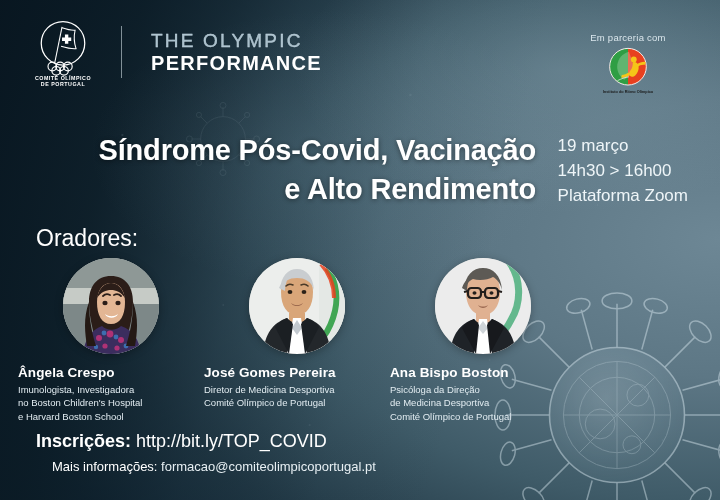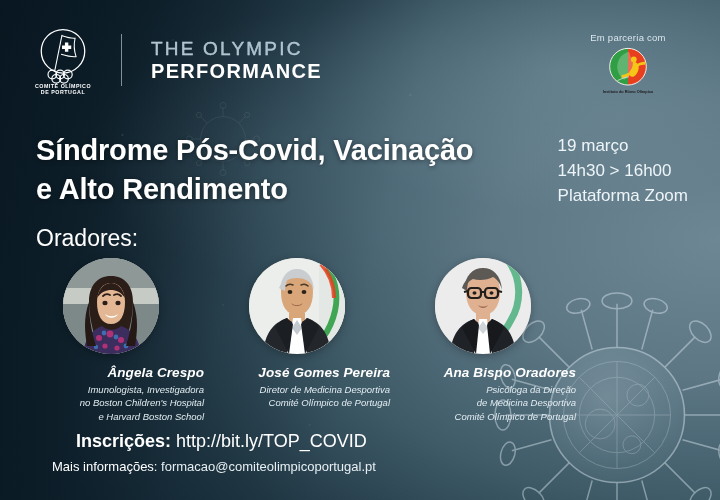--- a/index.html
+++ b/index.html
@@ -35,65 +35,65 @@
       radial-gradient(1.9px 1.9px at 68% 72%, rgba(215,232,240,.18), rgba(0,0,0,0) 70%),
       radial-gradient(2.1px 2.1px at 43% 85%, rgba(215,232,240,.20), rgba(0,0,0,0) 70%),
       radial-gradient(1.4px 1.4px at 83% 41%, rgba(215,232,240,.22), rgba(0,0,0,0) 70%),
       radial-gradient(2.4px 2.4px at 24% 8%,  rgba(215,232,240,.16), rgba(0,0,0,0) 70%),
       radial-gradient(1.7px 1.7px at 92% 88%, rgba(215,232,240,.16), rgba(0,0,0,0) 70%);
   }
   .virus { position:absolute; right:-26px; bottom:-44px; width:258px; height:258px; opacity:.5; pointer-events:none; }
   .virus-sm { position:absolute; left:180px; top:96px; width:86px; height:86px; opacity:.09; pointer-events:none; }
 
   
-  .header { position:absolute; left:34px; top:24px; display:flex; align-items:center; gap:29px; }
+  .header { position:absolute; left:34px; top:16px; display:flex; align-items:center; gap:29px; }
   .cop-logo { width:58px; height:72px; flex:0 0 auto; }
   .divider-v { width:1px; height:52px; background:rgba(226,238,244,.55); }
   .brand { display:flex; flex-direction:column; line-height:1; }
   .brand-top {
     font-size:19px; letter-spacing:2.2px; color:#a9bfcb; font-weight:400;
     -webkit-text-stroke:.35px #c6d8e2;
   }
   .brand-bottom { font-size:20px; letter-spacing:1.3px; color:#fff; font-weight:800; margin-top:3px; }
 
   .partner { position:absolute; right:22px; top:32px; width:140px; text-align:center; }
   .partner-label { font-size:9.5px; color:#dbe7ed; letter-spacing:.25px; margin-bottom:2px; }
   .partner-mark { width:58px; height:54px; margin:0 auto; }
 
   
   .title {
     position:absolute; left:36px; top:131px; width:500px;
     font-size:29px; font-weight:800; color:#ffffff; line-height:1.33;
     letter-spacing:-.2px;
     text-shadow:0 1px 5px rgba(0,0,0,.45);
   }
-  .title span { display:block; }
+  .title span { display:block;text-align:right; }
 
   .when { position:absolute; right:32px; top:133px; text-align:left; color:#eef5f8; line-height:1.48; }
   .when div { font-size:17px; }
 
   
   .oradores { position:absolute; left:36px; top:225px; font-size:23px; color:#ffffff; font-weight:400; }
 
   .speakers { position:absolute; left:18px; top:258px; width:560px; display:flex; }
-  .speaker { width:186px; text-align:right;font-style:italic; }
+  .speaker { width:186px; text-align:left; }
   .avatar {
     width:96px; height:96px; border-radius:50%; margin:0 auto 11px;
     overflow:hidden; position:relative; background:#c9ccc9;
     box-shadow:0 2px 9px rgba(0,0,0,.28);
   }
   .avatar svg { display:block; width:96px; height:96px; }
   .sp-name { font-size:13.5px; font-weight:700; color:#ffffff; margin-bottom:3px; letter-spacing:.1px; }
   .sp-role { font-size:9.5px; color:#e2ecf1; line-height:1.42; }
   .sp-role span { display:block; }
 
   
   .footer { position:absolute; left:36px; bottom:26px; }
   .reg { font-size:18px; color:#ffffff; margin-bottom:7px; }
-  .reg .lbl { font-weight:700;margin-left:40px; }
+  .reg .lbl { font-weight:700; }
   .reg .val { font-weight:400; }
   .info { font-size:13px; color:#ffffff; }
   .info .lbl { font-weight:400;margin-left:16px; }
   .info .val { font-weight:400; color:#e7eff3; }
 </style>
 </head>
 <body>
 
 <div class="poster">
 
@@ -332,21 +332,21 @@
           <ellipse cx="56.5" cy="35" rx="2" ry="1.8" fill="#221e1c"></ellipse>
           <path d="M43 47c3 2 7 2 10 0-2 4-8 4-10 0z" fill="#9c6a52"></path>
           <path d="M41 55h14v10H41z" fill="#e0b191"></path>
           <path d="M39 61c4 6 14 6 18 0 14 5 22 15 24 35H15c2-20 10-30 24-35z" fill="#1f2328"></path>
           <path d="M44 61h8l5 35H39z" fill="#ffffff"></path>
           <path d="M48 63l-5 7 5 6 5-6z" fill="#cfd4d8"></path>
           <path d="M39 61c-5 2-9 5-12 9l14 26 3-29z" fill="#17191d"></path>
           <path d="M57 61c5 2 9 5 12 9L55 96l-3-29z" fill="#17191d"></path>
         </svg>
       </div>
-      <div class="sp-name">Ana Bispo Oradores</div>
+      <div class="sp-name">Ana Bispo Boston</div>
       <div class="sp-role">
         <span>Psicóloga da Direção</span>
         <span>de Medicina Desportiva</span>
         <span>Comité Olímpico de Portugal</span>
       </div>
     </div>
 
   </div>
 
   <div class="footer">

